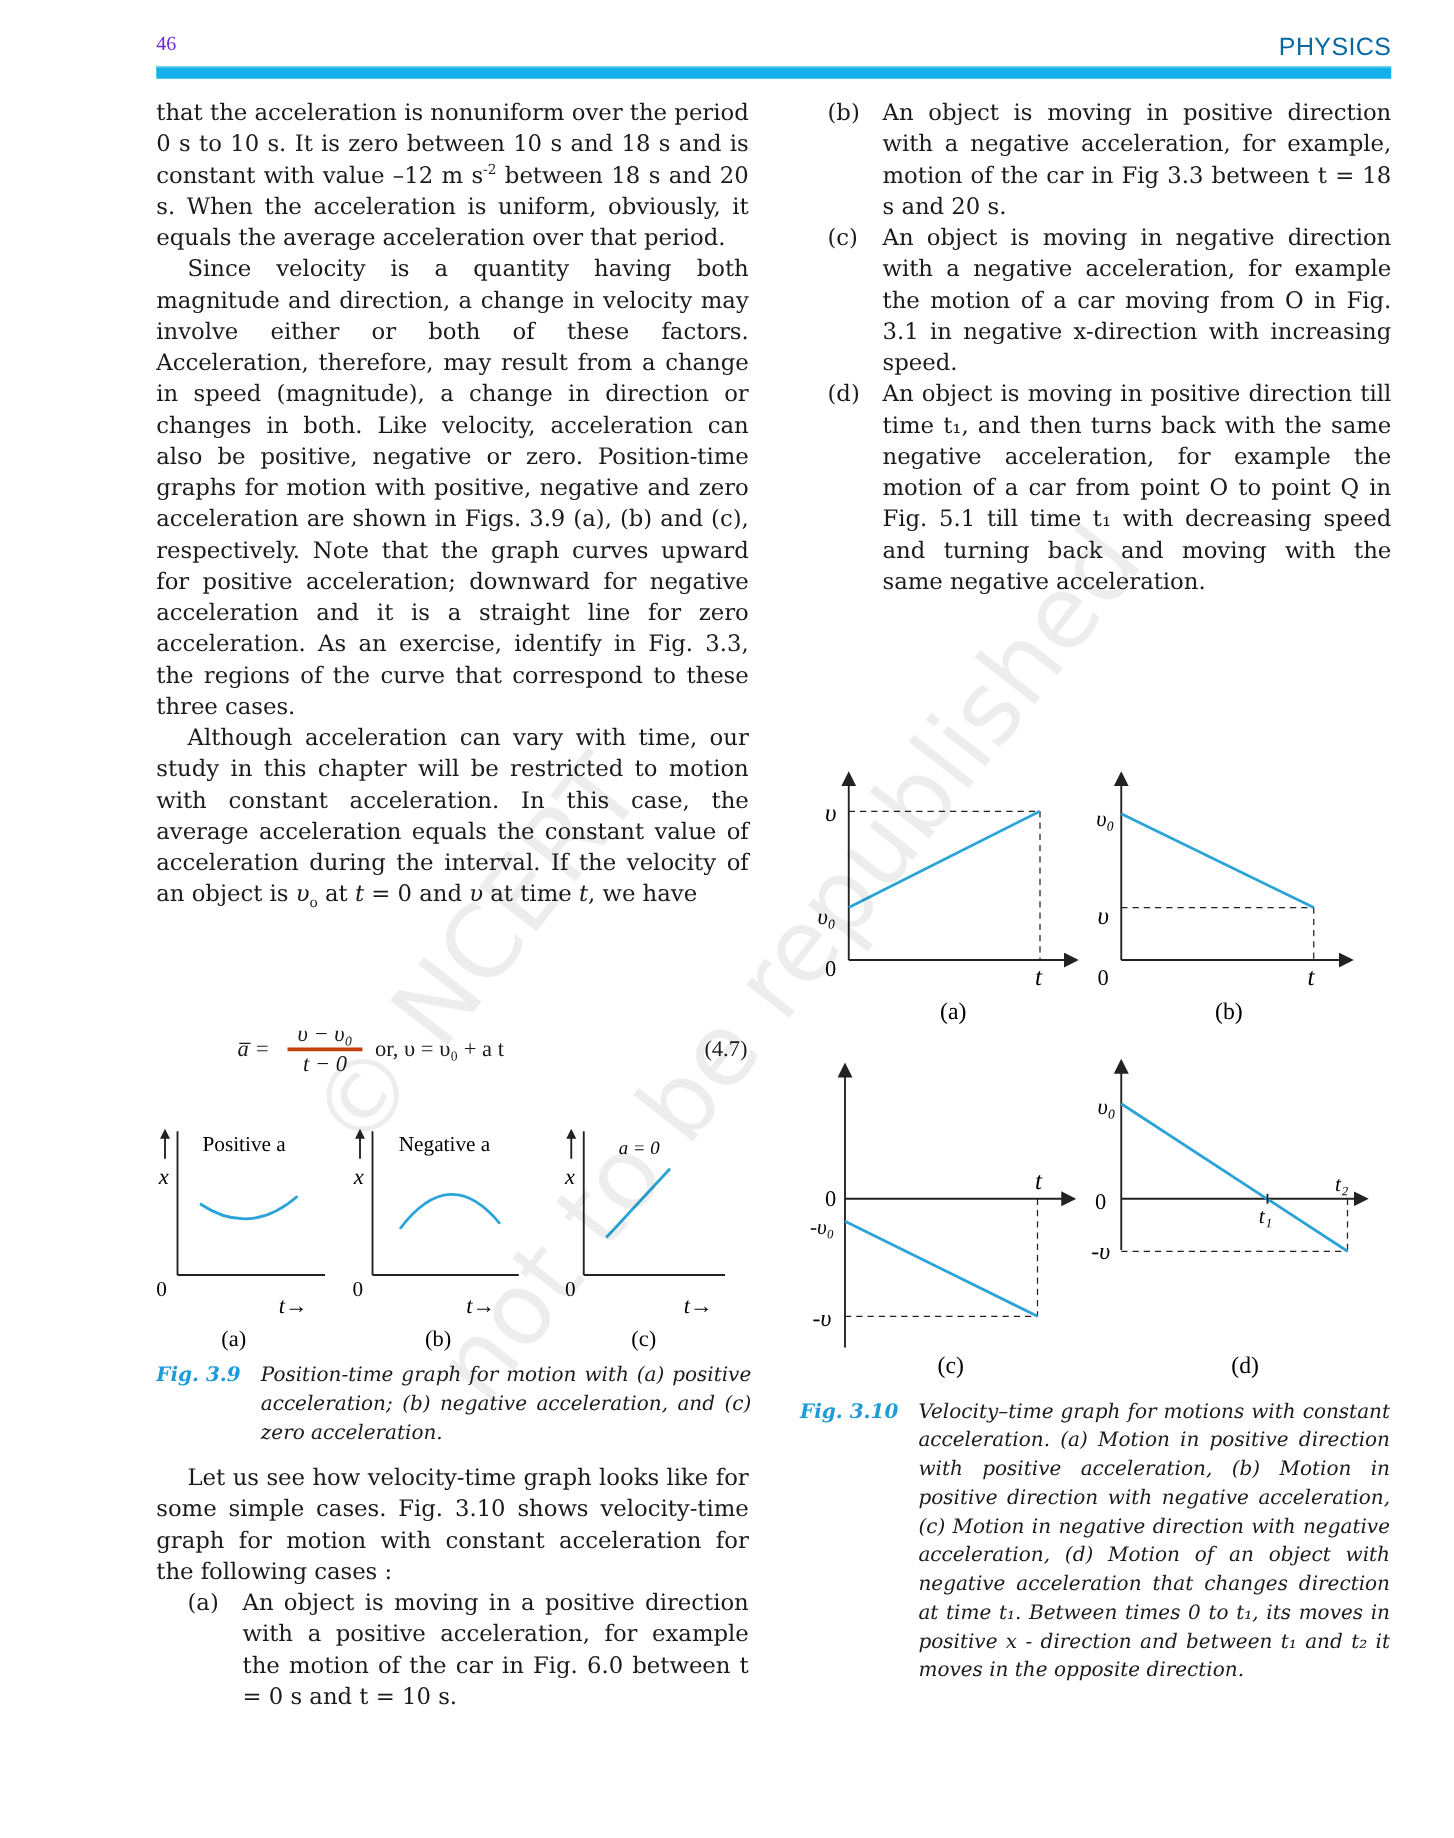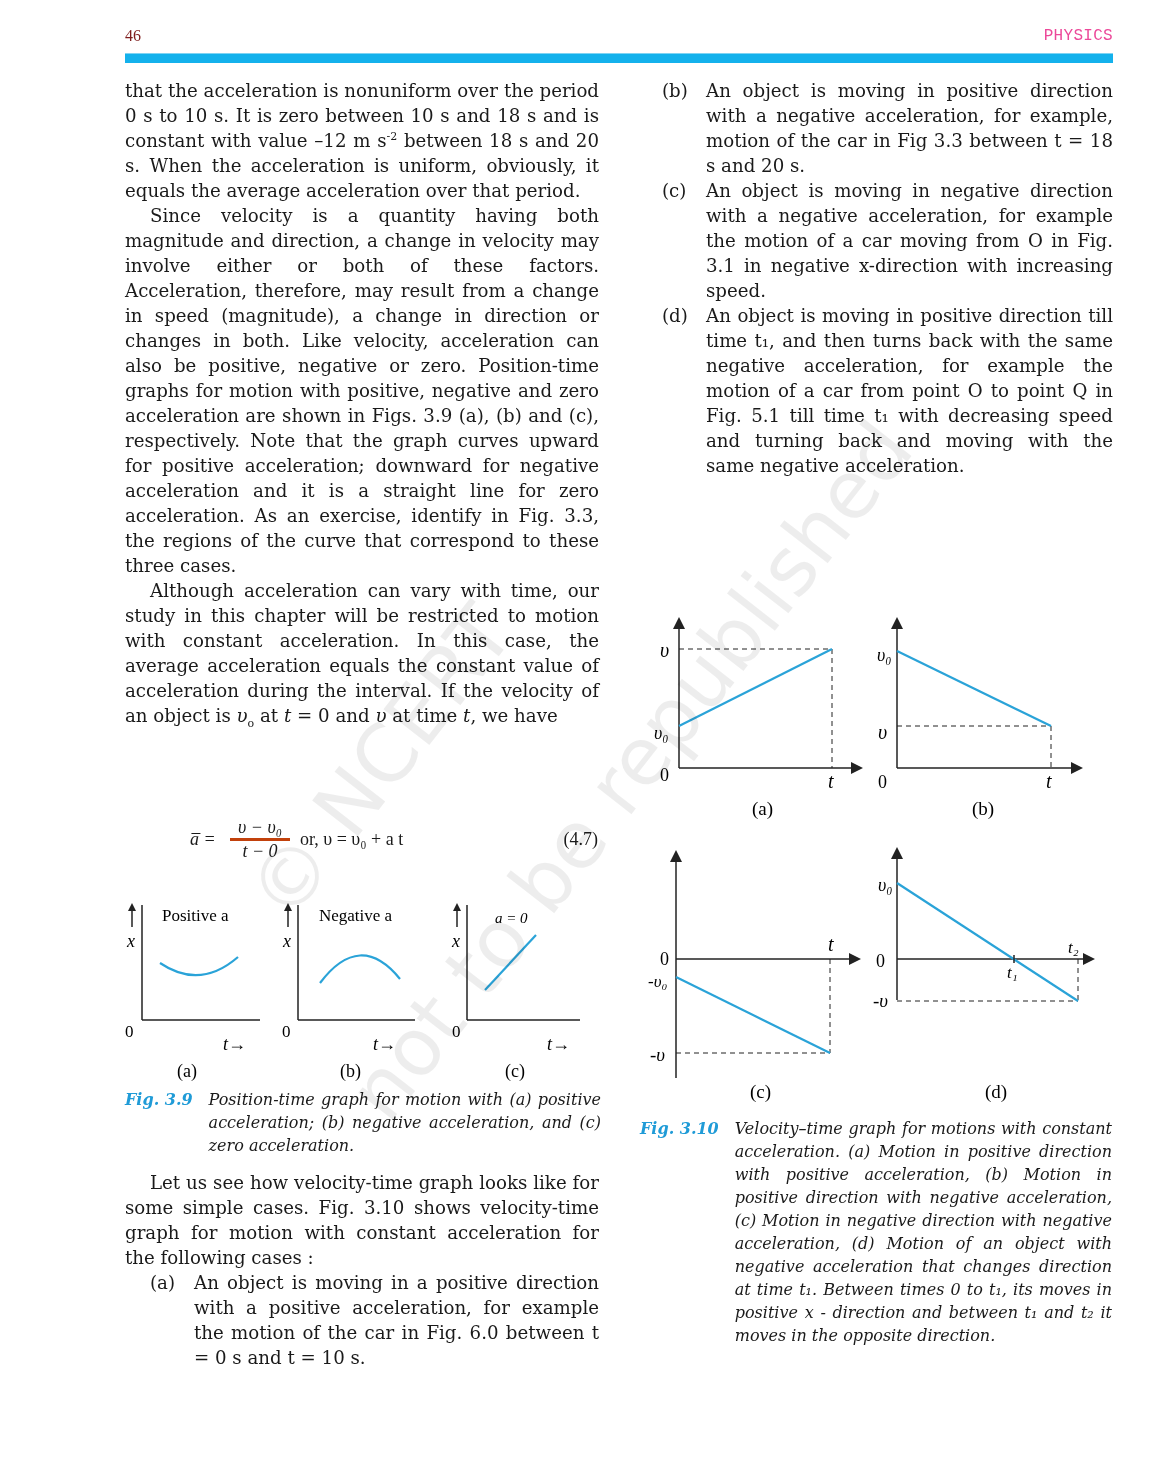--- a/index.html
+++ b/index.html
@@ -1,19 +1,19 @@
 <!DOCTYPE html>
 <html><head>
 <meta charset="utf-8">
 <style>
   html, body { margin:0; padding:0; background:#ffffff; }
   body { width:1163px; height:1470px; position:relative; overflow:hidden;
          font-family:"DejaVu Serif", serif; color:#1a1a1a; }
-  .hdr-num { position:absolute; left:125px; top:27px; font-size:16px; color:#7f1d1d; font-family:"Liberation Serif", serif; }
-  .hdr-title { position:absolute; right:50px; top:27px; font-size:16px; color:#ec4899; font-family:Liberation Mono, monospace; letter-spacing:0.3px; }
+  .hdr-num { position:absolute; left:125px; top:27px; font-size:16px; color:#6d28d9; font-family:"Liberation Serif", serif; }
+  .hdr-title { position:absolute; right:50px; top:27px; font-size:20px; color:#0369a1; font-family:Liberation Sans, sans-serif; letter-spacing:0.3px; }
   .hdr-bar { position:absolute; left:125px; top:53px; width:988px; height:9px; background:#14b1ec; border-top:1px solid #7fd3f3; }
 
   .col { position:absolute; font-size:18.2px; line-height:25px; text-align:justify; }
   .col p { margin:0; }
   .col-left { left:125px; top:78px; width:474px; }
   .col-right { left:640px; top:78px; width:473px; }
   .indent { text-indent:25px; }
   .li { display:flex; }
   .li .lbl { width:44px; flex:none; text-align:left; }
   .li .txt { flex:1; text-align:justify; }

